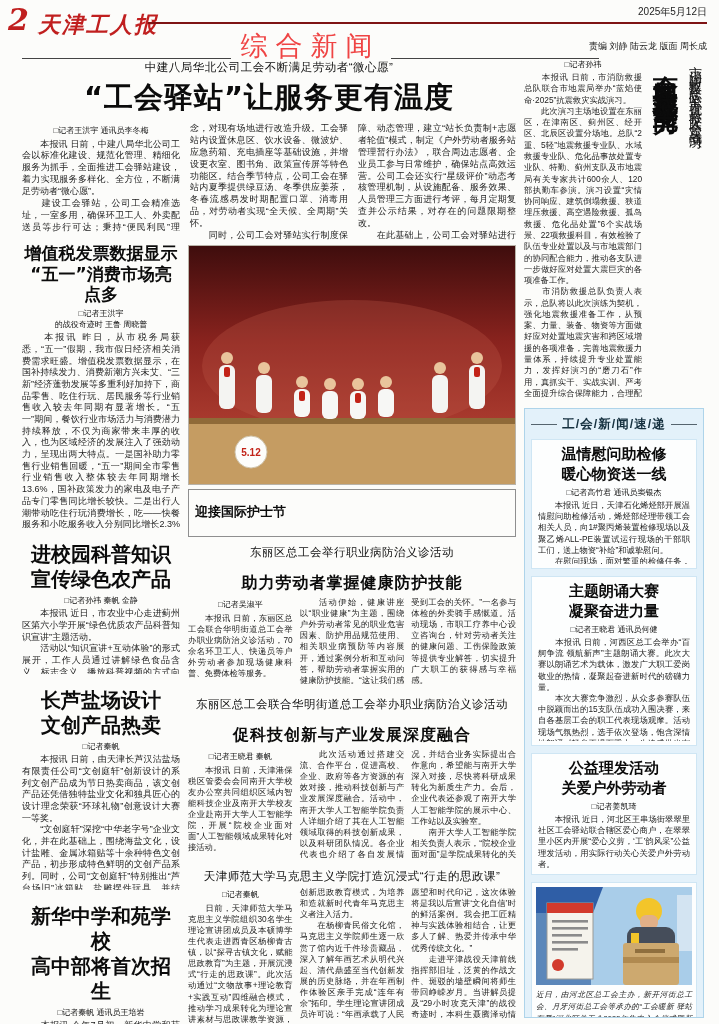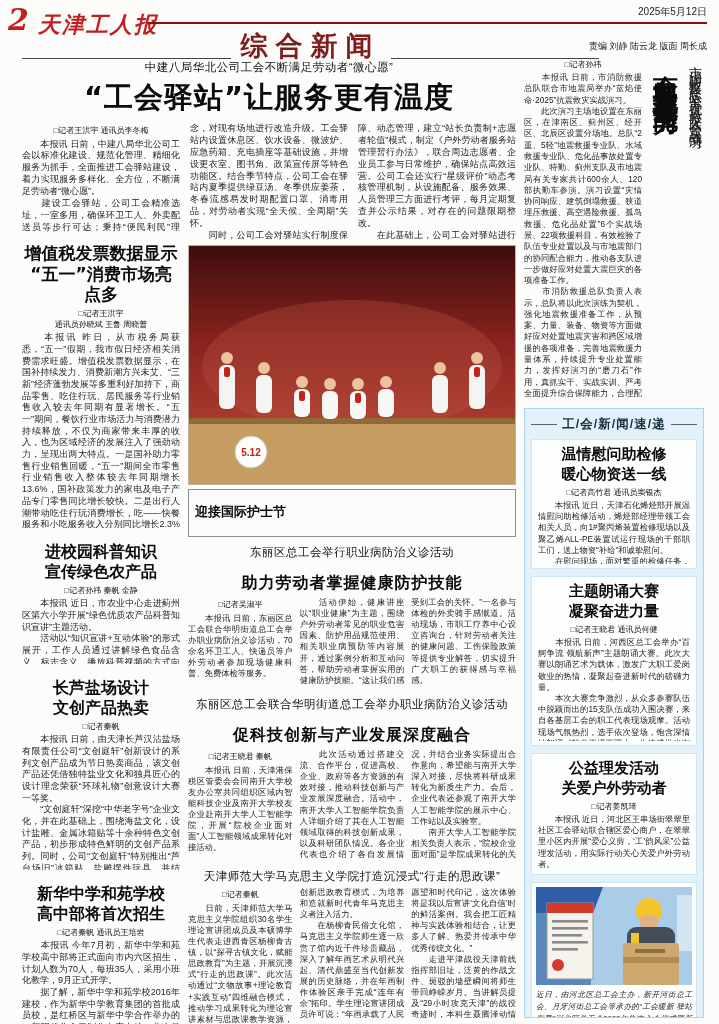--- a/index.html
+++ b/index.html
@@ -9,38 +9,38 @@
     font-family:"Liberation Sans", sans-serif;
   }
   
   .pagenum { position:absolute; left:8px; top:2px; font:bold italic 30px "DejaVu Serif", serif; color:#c01f1f; }
   .masthead { position:absolute; left:38px; top:10px; font:bold italic 22px "DejaVu Serif", serif; color:#c01f1f; letter-spacing:2px; }
   .toprule { position:absolute; left:148px; right:12px; top:22px; border-top:2px solid #7e1414; }
   .date { position:absolute; right:12px; top:5px; font-size:10px; color:#222; }
   .editors { position:absolute; right:12px; top:40px; font-size:9px; color:#222; }
   .section-row { position:absolute; left:22px; right:120px; top:28px; display:flex; align-items:flex-end; }
   .section-row .line { flex:1; border-bottom:1px solid #444; margin-bottom:5px; }
-  .section-title { font-family:"DejaVu Serif", serif; font-weight:bold; font-size:27px; letter-spacing:8px; padding:0 10px; color:#7f1d1d; }
+  .section-title { font-family:"DejaVu Serif", serif; font-weight:normal; font-size:27px; letter-spacing:8px; padding:0 10px; color:#ef4444; }
 
   
   .kicker { text-align:center; font-size:11.5px; letter-spacing:0.5px; color:#111; }
   .byline { text-align:center; font-size:8px; color:#111; margin:3px 0 2px; }
   .body-txt { text-align:justify; white-space:pre-line; color:#1c1c1c; }
   .h-sans { font-family:"DejaVu Sans", sans-serif; font-weight:bold; text-align:center; color:#0b0b0b; }
   .h-serif { font-family:"DejaVu Serif", serif; font-weight:bold; text-align:center; color:#0b0b0b; }
 
   
   .lead { position:absolute; left:22px; top:60px; width:494px; }
   .lead .title { font-size:29px; letter-spacing:1px; margin-top:3px; }
   .lead .cols { column-count:3; column-gap:10px; height:120px; overflow:hidden; font-size:9px; line-height:1.32; margin-top:5px; }
 
   
   .leftcol { position:absolute; left:22px; top:243px; width:158px; }
   .leftcol .t2l { font-size:17px; line-height:1.22; }
-  .leftcol .t2s { font-size:16px; line-height:1.25; }
+  .leftcol .t2s { font-size:20px; line-height:1.25; }
   .leftcol .body-txt { font-size:9px; line-height:1.3; overflow:hidden; }
   .la-body { height:196px; }
   .lb-body { height:66px; }
   .lc-body { height:136px; }
   .ld-body { height:96px; }
   .lgap { margin-top:14px; }
 
   
   .midcol { position:absolute; left:188px; top:245px; width:328px; }
   .photo-frame { width:328px; height:240px; border:1px solid #b9b3a8; box-sizing:border-box; overflow:hidden; }
@@ -104,21 +104,21 @@
 　　在此基础上，公司工会对驿站进行数字赋能，开发电子地图，接入高德、百度等导航平台，让劳动者通过手机实时查询附近驿站点位置及服务内容，实现“一键导航”，推广数字化平台，在驿站里设置“诉求收集”“职工微心愿”等，劳动者扫码即可反映诉求。</div>
     </div>
   </div>
 
   <div class="leftcol">
 
     <div>
       <div class="h-sans t2l">增值税发票数据显示</div>
       <div class="h-sans t2l">“五一”消费市场亮点多</div>
       <div class="byline" style="margin-bottom:0;">□记者王洪宇</div>
-      <div class="byline" style="margin-top:0;">通讯员孙晓斌 王鲁 周晓普</div>
+      <div class="byline" style="margin-top:0;">的战役奇迹时 王鲁 周晓普</div>
       <div class="body-txt la-body">　　本报讯 昨日，从市税务局获悉，“五一”假期，我市假日经济相关消费需求旺盛。增值税发票数据显示，在国补持续发力、消费新潮方兴未艾、“三新”经济蓬勃发展等多重利好加持下，商品零售、吃住行玩、居民服务等行业销售收入较去年同期有显著增长。“五一”期间，餐饮行业市场活力与消费潜力持续释放，不仅为商家带来丰厚的收入，也为区域经济的发展注入了强劲动力，呈现出两大特点。一是国补助力零售行业销售回暖，“五一”期间全市零售行业销售收入整体较去年同期增长13.6%，国补政策发力的家电及电子产品专门零售同比增长较快。二是出行人潮带动吃住行玩消费增长，吃——快餐服务和小吃服务收入分别同比增长2.3%和5.4%；住——性价比较高的普通旅馆收入同比增长15.7%；行——长途客运销售收入较去年同期增长近2倍；玩——旅游会展服务销售收入同比增长30.7%，文化、体育和娱乐业整体收入较去年同期大幅增长52.7%。</div>
     </div>
 
     <div class="lgap">
       <div class="h-sans t2s">进校园科普知识</div>
       <div class="h-sans t2s">宣传绿色农产品</div>
       <div class="byline">□记者孙祎 秦帆 金静</div>
       <div class="body-txt lb-body">　　本报讯 近日，市农业中心走进蓟州区第六小学开展“绿色优质农产品科普知识宣讲”主题活动。
 　　活动以“知识宣讲+互动体验”的形式展开，工作人员通过讲解绿色食品含义、标志含义、播放科普视频的方式向孩子们普及全程质量控制管理以及如何在市场中识别绿色食品等知识。在互动问答环节中，学生踊跃参与、争相作答，活动过程中还发放食品小知识手册160余份。</div>
     </div>

